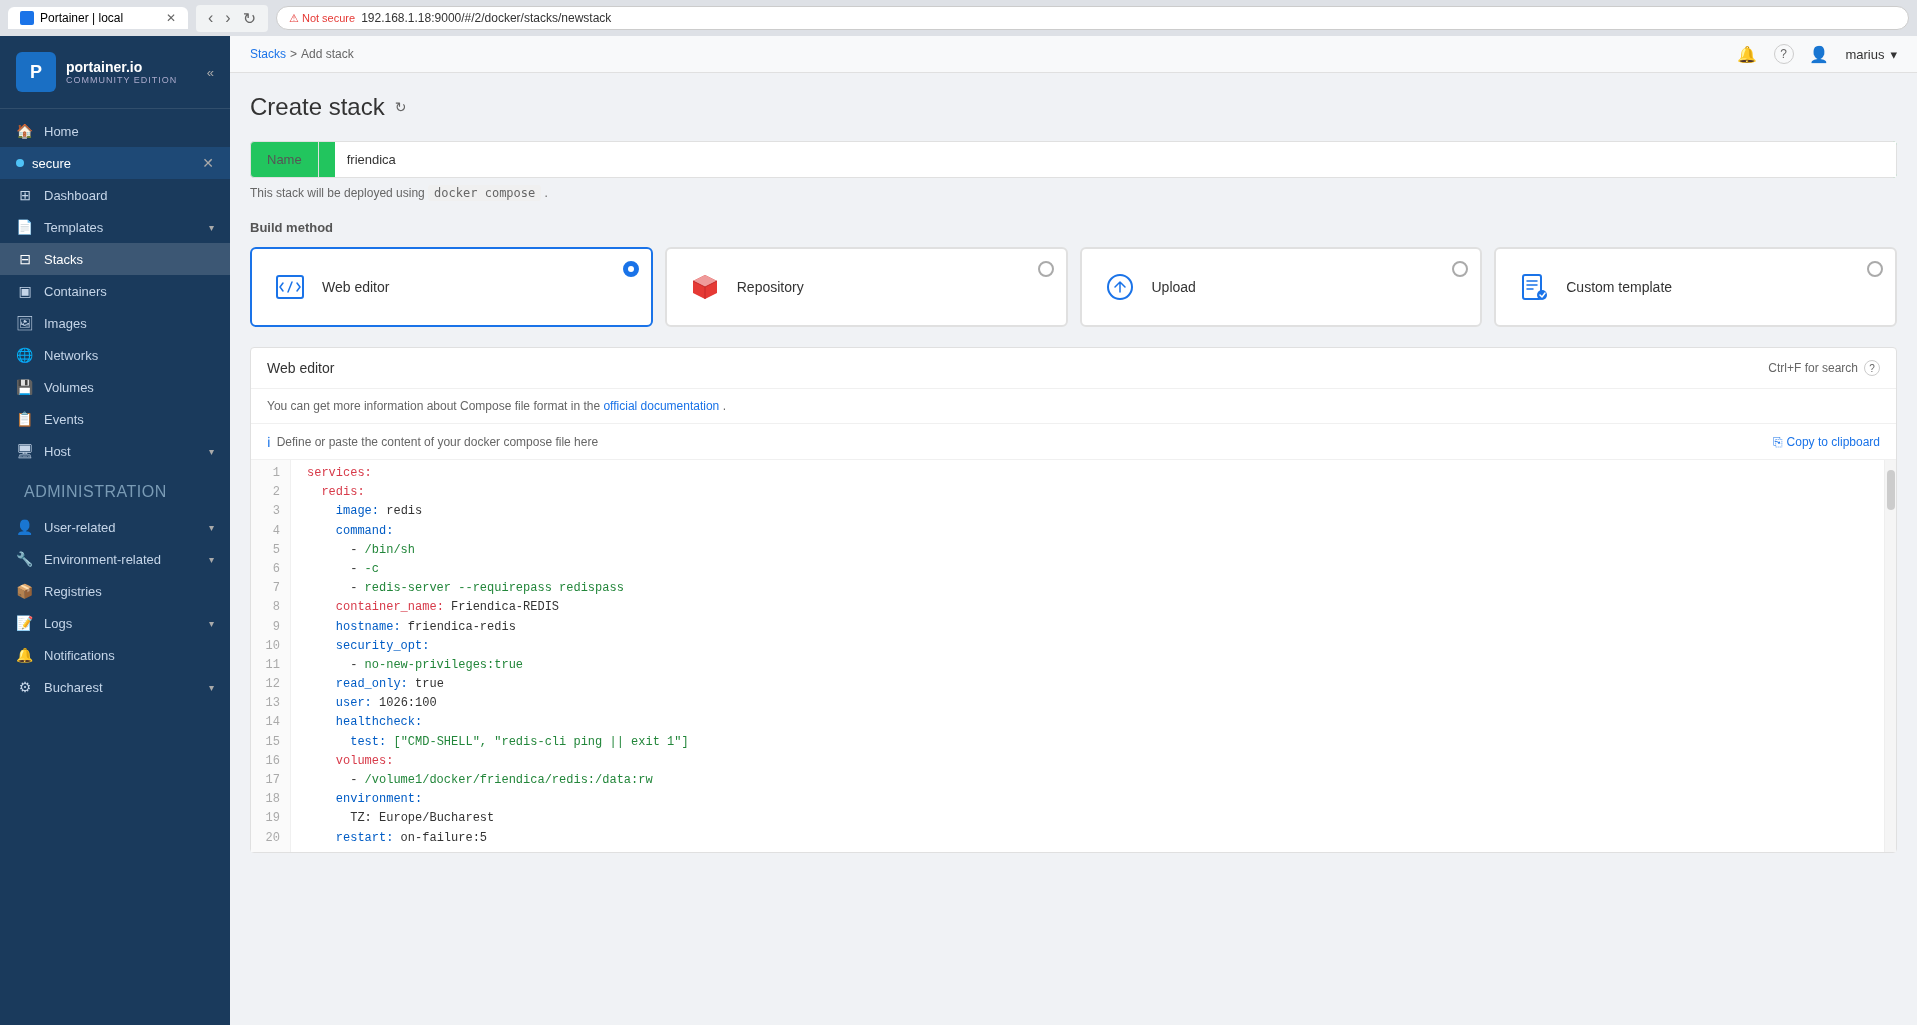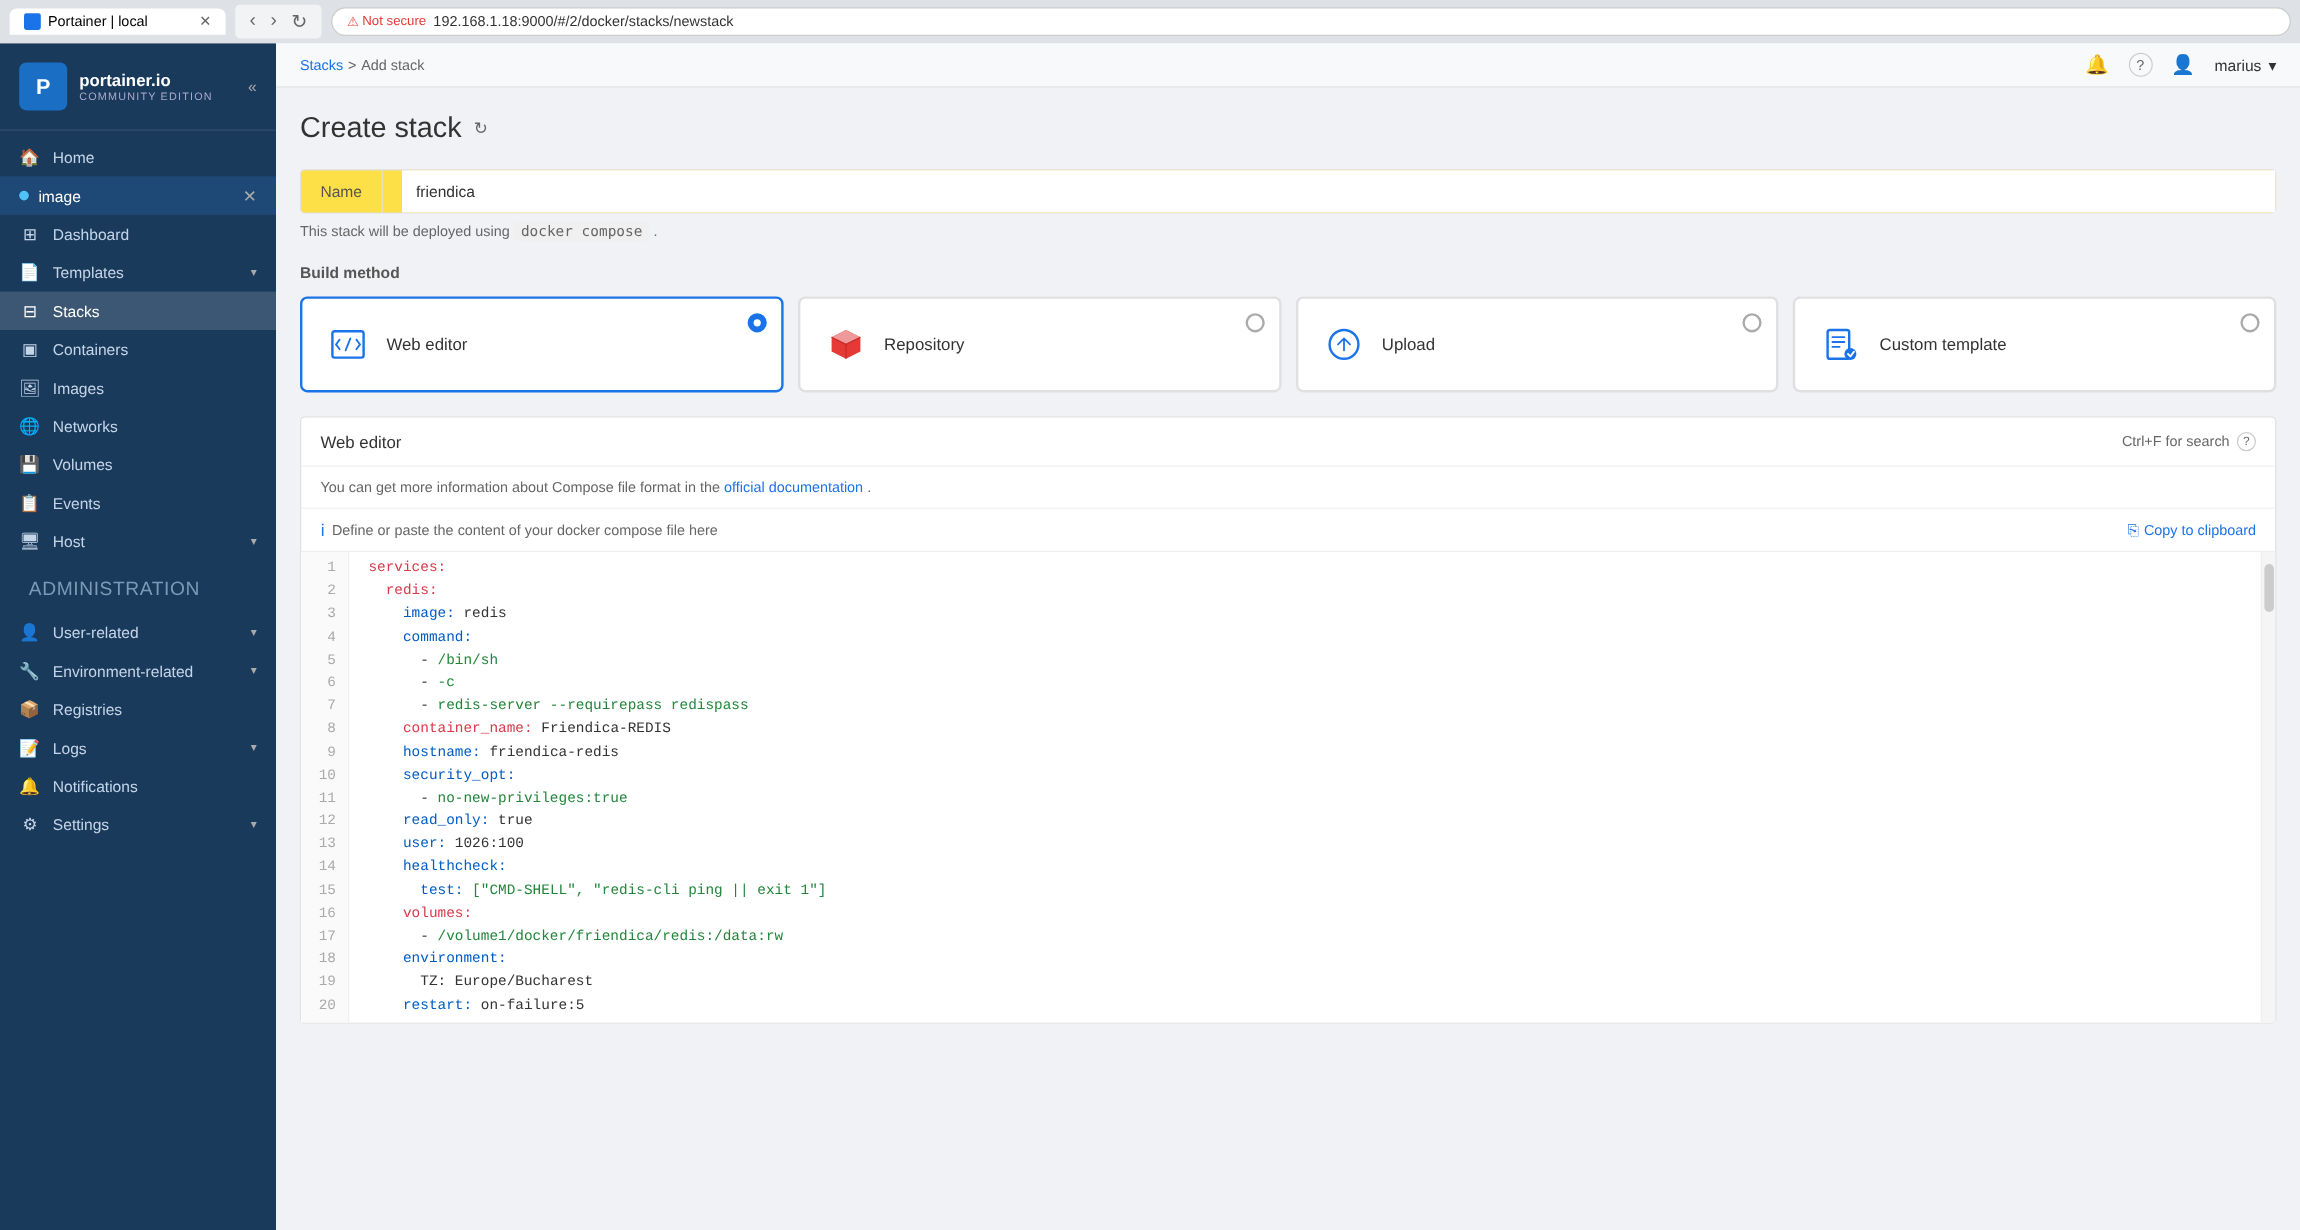--- a/index.html
+++ b/index.html
@@ -49,21 +49,21 @@
     .topbar-user { display: flex; align-items: center; gap: 6px; cursor: pointer; color: #333; font-size: 13px; }
 
     .content { padding: 20px; }
     .page-title-row { display: flex; align-items: center; gap: 10px; margin-bottom: 20px; }
     .page-title { font-size: 24px; font-weight: 400; color: #333; }
     .refresh-icon { color: #666; cursor: pointer; font-size: 14px; }
 
     
     .section-label { font-size: 13px; font-weight: 600; color: #555; margin-bottom: 12px; }
 
-    .name-row { display: flex; align-items: center; gap: 16px; margin-bottom: 8px; background: #fde047; border: 1px solid #e0e0e0; border-radius: 4px; padding: 0; }
+    .name-row { display: flex; align-items: center; gap: 16px; margin-bottom: 8px; background: #22c55e; border: 1px solid #e0e0e0; border-radius: 4px; padding: 0; }
     .name-label { padding: 10px 16px; font-size: 13px; color: #555; border-right: 1px solid #e0e0e0; white-space: nowrap; }
     .name-input { flex: 1; border: none; outline: none; padding: 10px 12px; font-size: 13px; color: #333; }
     .deploy-note { font-size: 12px; color: #666; margin-bottom: 20px; }
     .deploy-note code { background: #f0f0f0; padding: 1px 6px; border-radius: 3px; font-family: monospace; }
 
     .build-cards { display: grid; grid-template-columns: repeat(4, 1fr); gap: 12px; margin-bottom: 20px; }
     .build-card { background: #fff; border: 2px solid #e0e0e0; border-radius: 6px; padding: 20px; display: flex; align-items: center; gap: 14px; cursor: pointer; position: relative; }
     .build-card.selected { border-color: #1a73e8; }
     .build-card-radio { position: absolute; top: 12px; right: 12px; width: 16px; height: 16px; border-radius: 50%; border: 2px solid #aaa; background: #fff; display: flex; align-items: center; justify-content: center; }
     .build-card-radio.checked { border-color: #1a73e8; background: #1a73e8; }
@@ -124,21 +124,21 @@
     </div>
 
     <div class="sidebar-section">
       <div class="sidebar-item">
         <span class="sidebar-item-icon">🏠</span>
         <span class="sidebar-item-label">Home</span>
       </div>
 
       <div class="sidebar-env">
         <div class="env-dot"></div>
-        <span>image</span>
+        <span>secure</span>
         <span class="env-close">✕</span>
       </div>
 
       <div class="sidebar-item">
         <span class="sidebar-item-icon">⊞</span>
         <span class="sidebar-item-label">Dashboard</span>
       </div>
 
       <div class="sidebar-item">
         <span class="sidebar-item-icon">📄</span>
@@ -209,21 +209,21 @@
         <span class="sidebar-item-arrow">▾</span>
       </div>
 
       <div class="sidebar-item">
         <span class="sidebar-item-icon">🔔</span>
         <span class="sidebar-item-label">Notifications</span>
       </div>
 
       <div class="sidebar-item">
         <span class="sidebar-item-icon">⚙</span>
-        <span class="sidebar-item-label">Settings</span>
+        <span class="sidebar-item-label">Bucharest</span>
         <span class="sidebar-item-arrow">▾</span>
       </div>
     </div>
   </div>
 
   <div class="main">
 
     <div class="topbar">
       <div class="breadcrumb">
         <a>Stacks</a>

